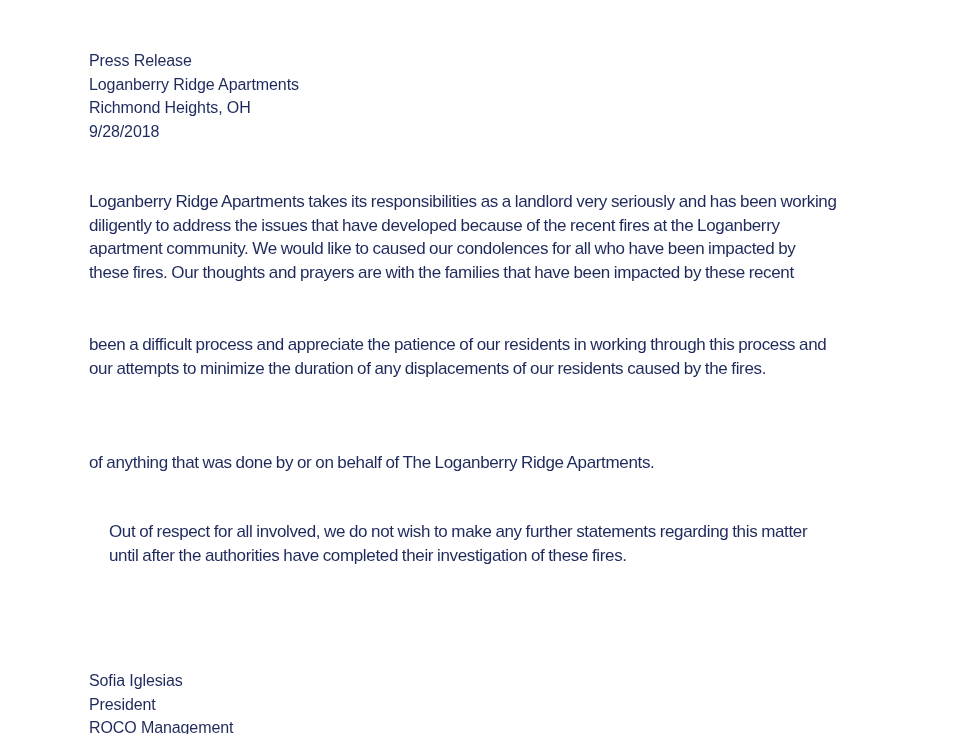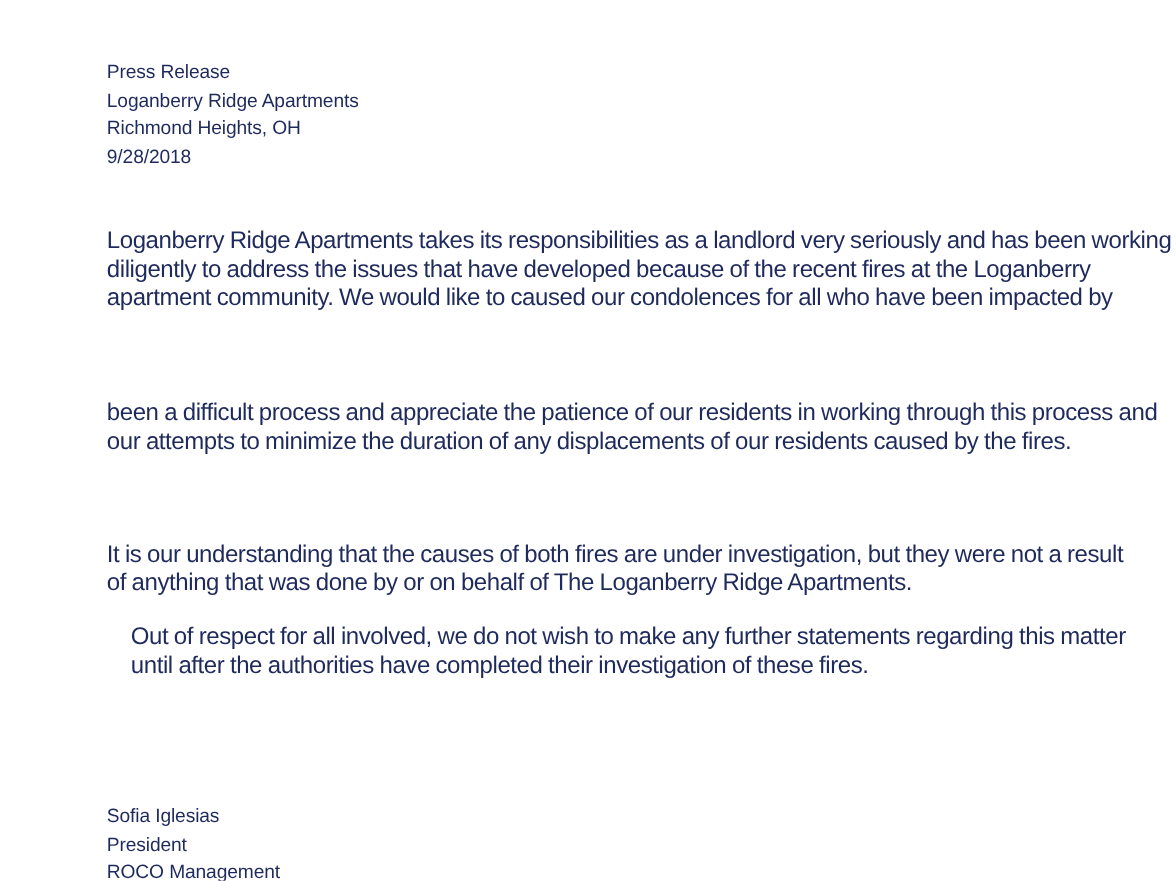--- a/index.html
+++ b/index.html
@@ -27,21 +27,21 @@
     top: 49px;
     font-size: 16px;
     line-height: 23.5px;
     letter-spacing: -0.1px;
   }
   .header-block div { white-space: nowrap; }
   .para {
     position: absolute;
     left: 89px;
     width: 840px;
-    font-size: 20px;
+    font-size: 17px;
     line-height: 23.5px;
     letter-spacing: -0.35px;
     word-spacing: -0.5px;
   }
   .para .line { white-space: nowrap; }
   #p1 { top: 190px; }
   #p2 { top: 333px; }
   #p3 { top: 451px; }
   #p4 { top: 520px; margin-left: 20px; }
   .signature {
@@ -64,29 +64,29 @@
     <div>Press Release</div>
     <div>Loganberry Ridge Apartments</div>
     <div>Richmond Heights, OH</div>
     <div>9/28/2018</div>
   </div>
 
   <div class="para" id="p1">
     <div class="line">Loganberry Ridge Apartments takes its responsibilities as a landlord very seriously and has been working</div>
     <div class="line">diligently to address the issues that have developed because of the recent fires at the Loganberry</div>
     <div class="line">apartment community. We would like to caused our condolences for all who have been impacted by</div>
+    <div class="line">these fires.  Our thoughts and prayers are with the families that have been impacted by these recent</div>
   </div>
 
   <div class="para" id="p2">
     <div class="line">been a difficult process and appreciate the patience of our residents in working through this process and</div>
     <div class="line">our attempts to minimize the duration of any displacements of our residents caused by the fires.</div>
   </div>
 
   <div class="para" id="p3">
-    <div class="line">It is our understanding that the causes of both fires are under investigation, but they were not a result</div>
     <div class="line">of anything that was done by or on behalf of The Loganberry Ridge Apartments.</div>
   </div>
 
   <div class="para" id="p4">
     <div class="line">Out of respect for all involved, we do not wish to make any further statements regarding this matter</div>
     <div class="line">until after the authorities have completed their investigation of these fires.</div>
   </div>
 
   <div class="signature">
     <div>Sofia Iglesias</div>

